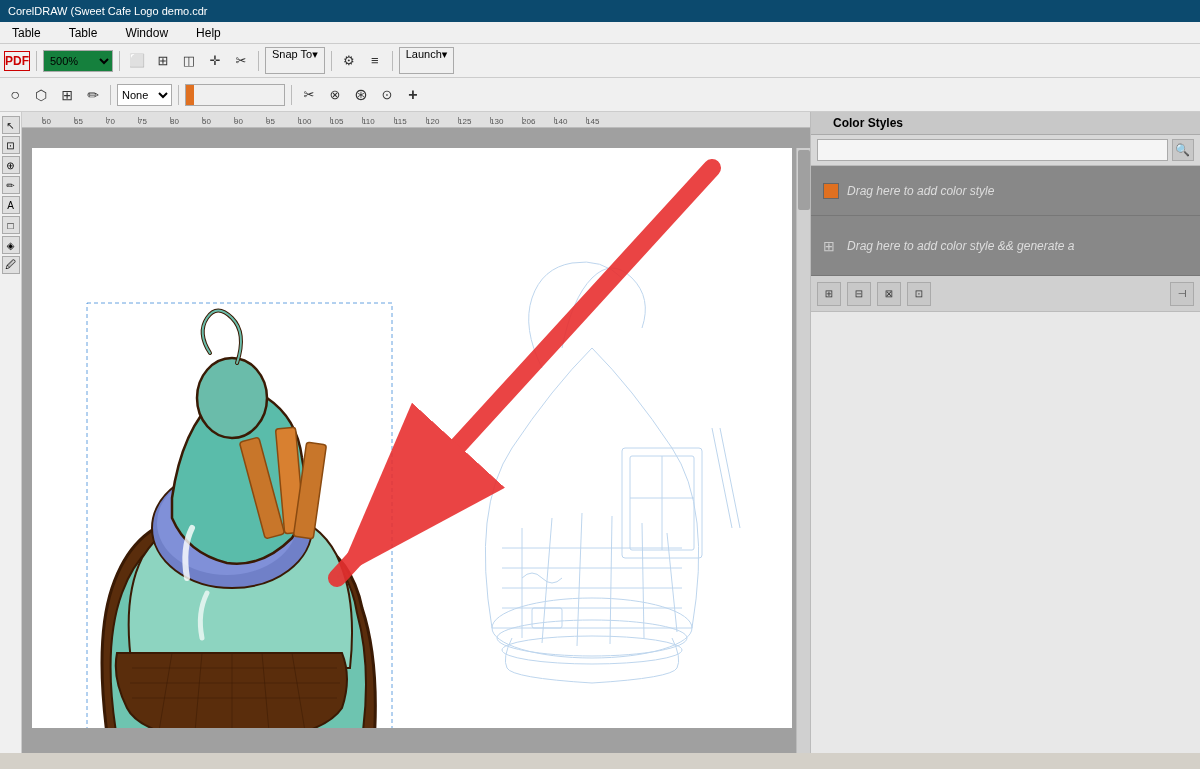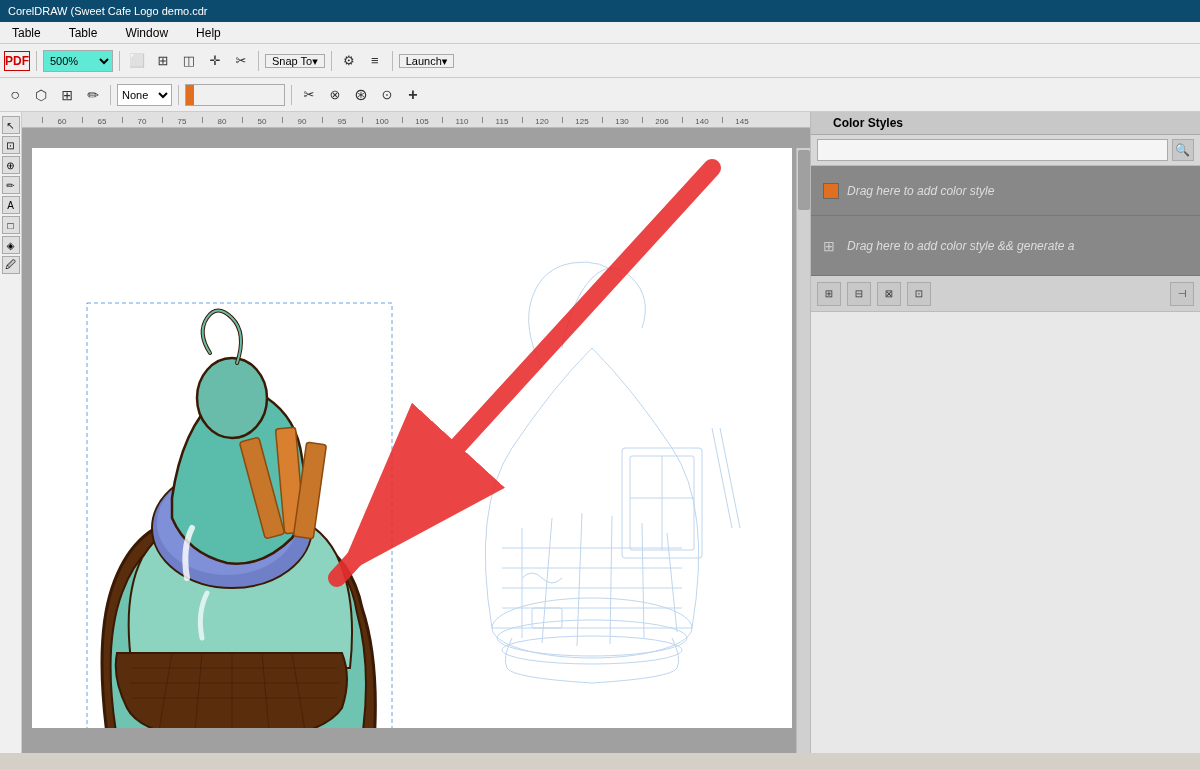--- a/index.html
+++ b/index.html
@@ -68,22 +68,22 @@
     }
     .ruler-ticks {
       display: flex;
       align-items: flex-end;
       height: 100%;
       gap: 0;
     }
     .ruler-tick {
       font-size: 8px;
       color: #555;
-      width: 40px;
-      text-align: center;
+      width: 32px;
+      text-align: left;
       position: relative;
       padding-bottom: 1px;
     }
     .ruler-tick::before {
       content: '';
       position: absolute;
       top: 0;
       left: 0;
       width: 1px;
       height: 6px;
@@ -216,21 +216,21 @@
       height: 20px;
       background: #bbb;
       margin: 0 2px;
     }
 
     
     .zoom-select {
       height: 22px;
       width: 70px;
       border: 1px solid #aaa;
-      background: #5eead4;
+      background: #15803d;
       font-size: 11px;
       padding: 0 2px;
     }
 
     .toolbar-icon {
       display: inline-flex;
       align-items: center;
       justify-content: center;
       width: 22px;
       height: 22px;
@@ -249,21 +249,21 @@
 
     .color-line-box {
       height: 22px;
       width: 100px;
       border: 1px solid #aaa;
       background: #fff;
     }
 
     .snap-btn {
       display: inline-flex;
-      height: 14px;
+      height: 27px;
       padding: 0 6px;
       background: #f0f0f0;
       border: 1px solid #aaa;
       font-size: 11px;
       cursor: pointer;
     }
 
     
     .search-row {
       display: flex;

